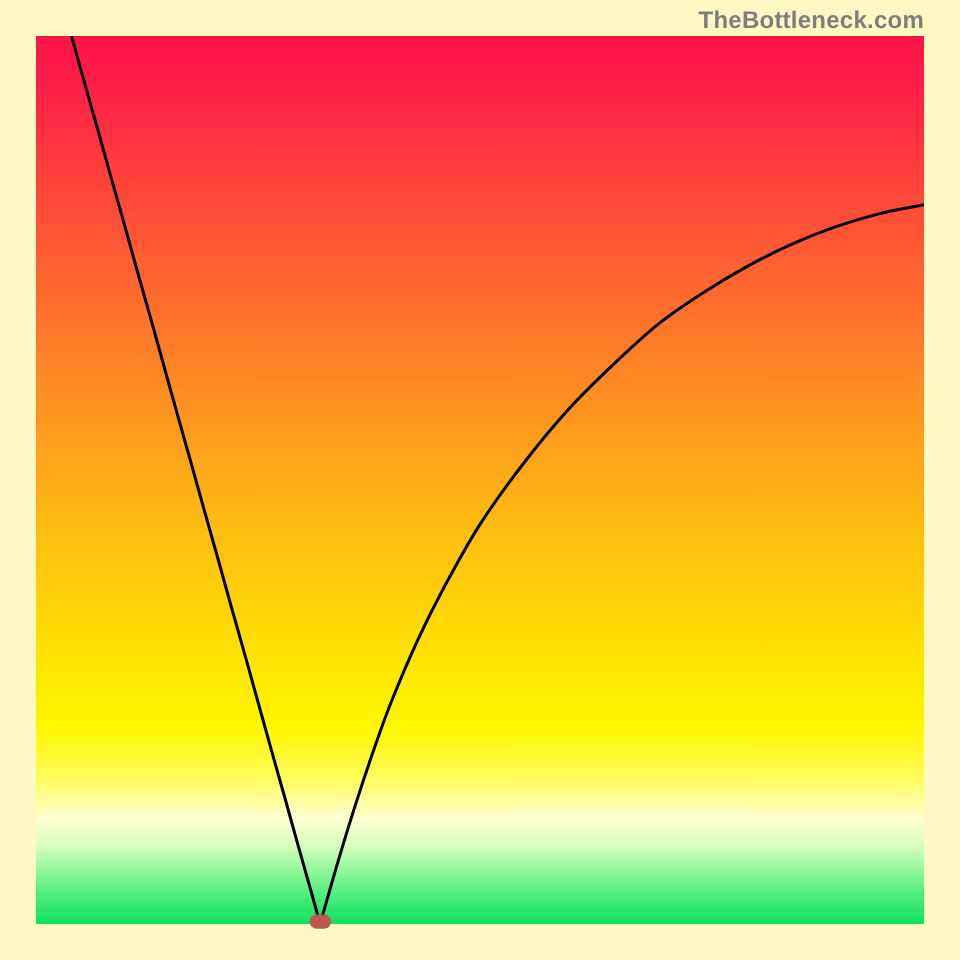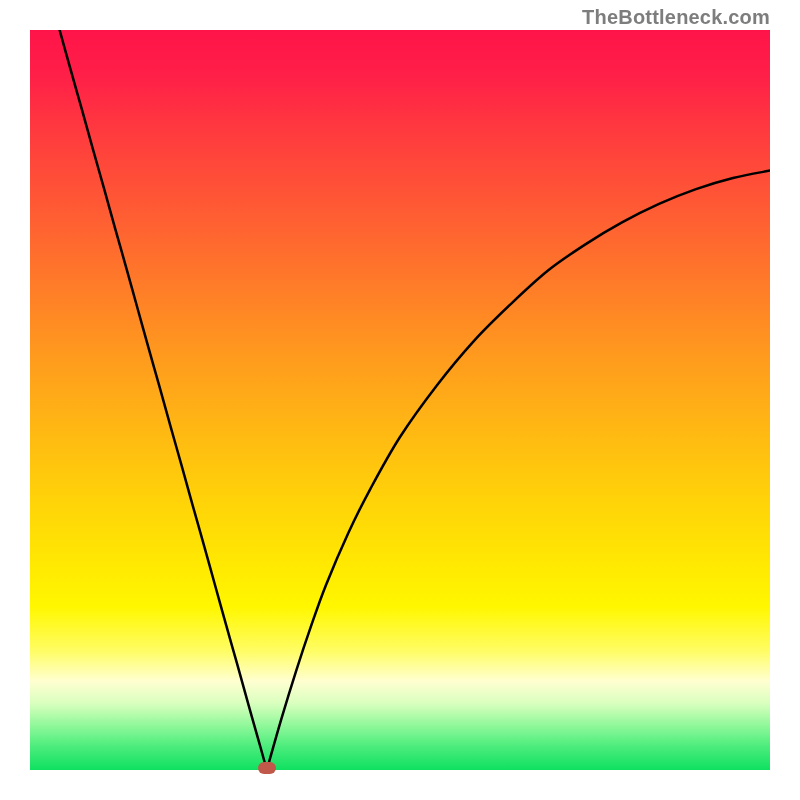--- a/index.html
+++ b/index.html
@@ -1,20 +1,20 @@
 <!DOCTYPE html>
 <html><head>
 <meta charset="utf-8">
 <style>
   * { margin: 0; padding: 0; box-sizing: border-box; }
   html, body { width: 800px; height: 800px; overflow: hidden; background: #000; }
   .frame {
     width: 800px;
     height: 800px;
-    background: #ffffff;
+    background: #fef9c3;
     position: relative;
   }
   .plot-area {
     position: absolute;
     top: 30px;
     left: 30px;
     width: 740px;
     height: 740px;
     background: linear-gradient(to bottom,
       #ff1449 0%,

